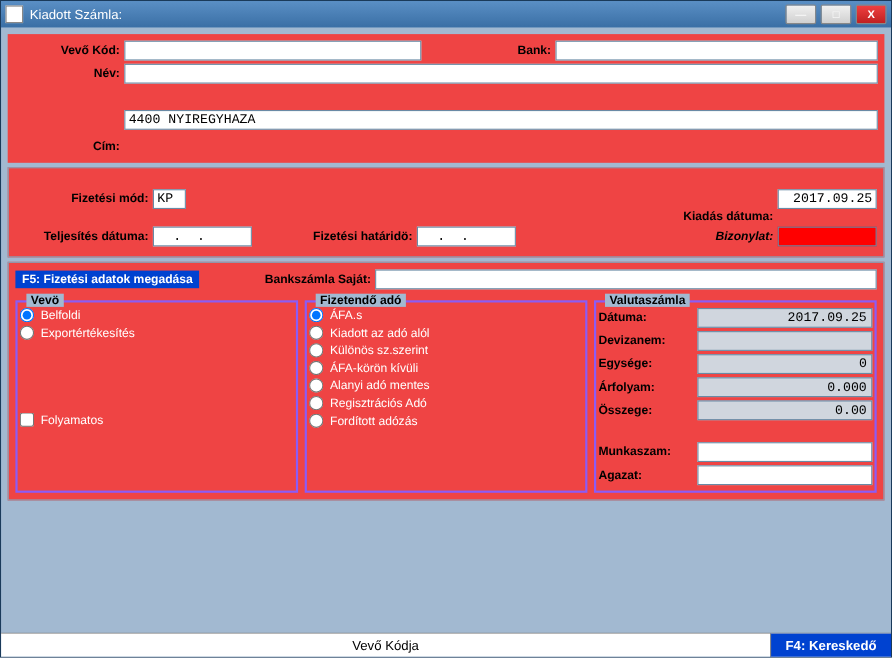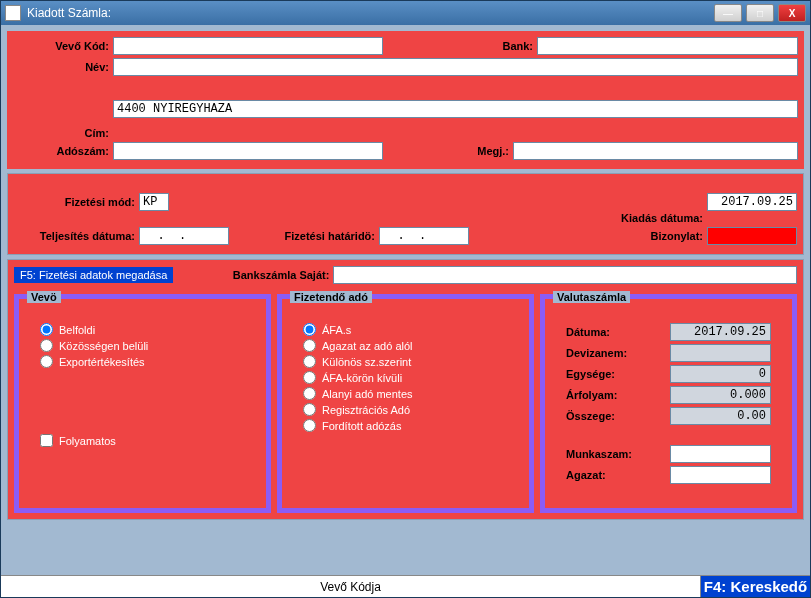--- a/index.html
+++ b/index.html
@@ -10,33 +10,33 @@
   .title-text { flex: 1; }
   .win-buttons { display: flex; gap: 4px; }
   .win-btn { width: 28px; height: 18px; background: linear-gradient(#f0f0f0,#d0d0d0); border: 1px solid #888; border-radius: 2px; display: flex; align-items: center; justify-content: center; font-size: 10px; cursor: pointer; }
   .win-btn.close { background: linear-gradient(#f04040,#c02020); color: #fff; font-weight: bold; }
   .content { flex: 1; background: #a2b9d1; padding: 6px; display: flex; flex-direction: column; gap: 4px; position: relative; }
   .panel { background: #ef4444; border: 1px solid #8a9fb5; padding: 6px; }
   .row { display: flex; align-items: center; margin-bottom: 3px; }
   .row label { color: #000; font-weight: bold; text-align: right; padding-right: 4px; white-space: nowrap; }
   .input { background: #fff; border: 1px solid #6a8aa5; height: 18px; padding: 1px 3px; font-family: 'Courier New', monospace; font-size: 12px; }
   .input.red { background: #ff0000; }
-  .highlighted { background: #0042d0; color: #fff; padding: 2px 6px; font-weight: normal; display: inline-block; }
-  .groupbox { border: 5px solid #8b5cf6; padding: 21px; position: relative; }
+  .highlighted { background: #0042d0; color: #fff; padding: 2px 6px; font-weight: bold; display: inline-block; }
+  .groupbox { border: 2px solid #8b5cf6; padding: 2px; position: relative; }
   .groupbox-title { position: absolute; top: -8px; left: 8px; background: #a2b9d1; padding: 0 4px; font-weight: bold; color:#000; }
   .radio-item, .check-item { display: flex; align-items: center; margin: 3px 0; color: #ffffff; font-size: 11px; }
   .radio-item input, .check-item input { margin-right: 6px; }
   .three-col { display: flex; gap: 6px; }
   .three-col > div { flex: 1; }
   .val-row { display: flex; align-items: center; margin: 3px 0; }
-  .val-row label { width: 104px; font-weight: bold; color:#000; }
+  .val-row label { width: 90px; font-weight: bold; color:#000; }
   .val-row .input { flex: 1; text-align: right; padding-right: 4px; background: #d0d6de; }
   .statusbar { height: 22px; background: #fff; border-top: 1px solid #888; display: flex; align-items: center; }
   .status-left { flex: 1; text-align: center; font-weight: normal; font-size: 12px; }
-  .status-right { width: 110px; background: #0042d0; color: #fff; font-weight: bold; height: 100%; display: flex; align-items: center; justify-content: center; border-left: 1px solid #888; font-size: 15px; }
+  .status-right { width: 110px; background: #0042d0; color: #fff; font-weight: bold; height: 100%; display: flex; align-items: center; justify-content: center; border-left: 1px solid #888; font-size: 12px; }
 </style>
 </head>
 <body>
 
 <div class="window">
   <div class="titlebar">
     <div class="title-icon"></div>
     <div class="title-text">Kiadott Számla:</div>
     <div class="win-buttons">
       <div class="win-btn">
@@ -50,54 +50,48 @@
         </div>
     </div>
   </div>
 
   <div class="content">
 
     <div class="panel" style="border:none;">
       <div class="row">
         <label style="width:100px;">Vevő Kód:</label>
         <input class="input" style="width: 270px;" value="">
-        <label style="width:154px;padding-left:39px;">Bank:</label>
+        <label style="width:122px;padding-left:39px;">Bank:</label>
         <input class="input" style="flex: 1 1 0%;" value="">
       </div>
       <div class="row">
         <label style="width:100px;">Név:</label>
         <input class="input" style="flex: 1 1 0%;" value="">
       </div>
       <div class="row">
         <label style="width:100px;margin-top:48px;">Cím:</label>
         <input class="input" style="flex: 1 1 0%;" value="4400 NYIREGYHAZA">
-      </div>
-      <div class="row">
-        <label style="width:100px;">Adószám:</label>
-        <input class="input" style="width: 270px;" value="">
-        <label style="width:130px;">Megj.:</label>
-        <input class="input" style="flex: 1 1 0%;" value="">
       </div>
     </div>
 
     <div class="panel">
       <div class="row">
         <label style="width:125px;">Fizetési mód:</label>
         <input class="input" style="width: 30px;" value="KP">
         <div style="flex:1;"></div>
         <label style="width:110px;margin-top:32px;">Kiadás dátuma:</label>
         <input class="input" style="width: 90px; text-align: right;" value="2017.09.25">
       </div>
       <div class="row">
         <label style="width:125px;">Teljesítés dátuma:</label>
         <input class="input" style="width: 90px;" value="  .  .  ">
         <label style="width:150px;">Fizetési határidö:</label>
         <input class="input" style="width: 90px;" value="  .  .  ">
         <div style="flex:1;"></div>
-        <label style="width:80px;">Bizonylat:</label>
+        <label style="width:80px;font-style:italic;">Bizonylat:</label>
         <input class="input red" style="width: 90px;" value="">
       </div>
     </div>
 
     <div class="panel" style="flex:0 0 auto;">
       <div class="row" style="margin-bottom:10px;">
         <span class="highlighted">F5: Fizetési adatok megadása</span>
         <label style="width:160px;padding-left:40px;text-align:right;">Bankszámla Saját:</label>
         <input class="input" style="flex: 1 1 0%;" value="">
       </div>
@@ -105,42 +99,38 @@
       <div class="three-col">
 
         <div class="groupbox">
           <div class="groupbox-title">Vevö</div>
           <div class="radio-item">
               <input type="radio" name="vevo" checked="" style="">
               <span>Belfoldi</span>
             </div>
           <div class="radio-item">
               <input type="radio" name="vevo" style="">
-              <span>Közösségen belüli</span>
-            </div>
-          <div class="radio-item">
-              <input type="radio" name="vevo" style="">
               <span>Exportértékesítés</span>
             </div>
           <div style="height:60px;"></div>
           <div class="check-item">
               <input type="checkbox" style="">
               <span>Folyamatos</span>
             </div>
         </div>
 
         <div class="groupbox">
           <div class="groupbox-title">Fizetendő adó</div>
           <div class="radio-item">
               <input type="radio" name="ado" checked="" style="">
               <span>ÁFA.s</span>
             </div>
           <div class="radio-item">
               <input type="radio" name="ado" style="">
-              <span>Agazat az adó alól</span>
+              <span>Kiadott az adó alól</span>
             </div>
           <div class="radio-item">
               <input type="radio" name="ado" style="">
               <span>Különös sz.szerint</span>
             </div>
           <div class="radio-item">
               <input type="radio" name="ado" style="">
               <span>ÁFA-körön kívüli</span>
             </div>
           <div class="radio-item">

